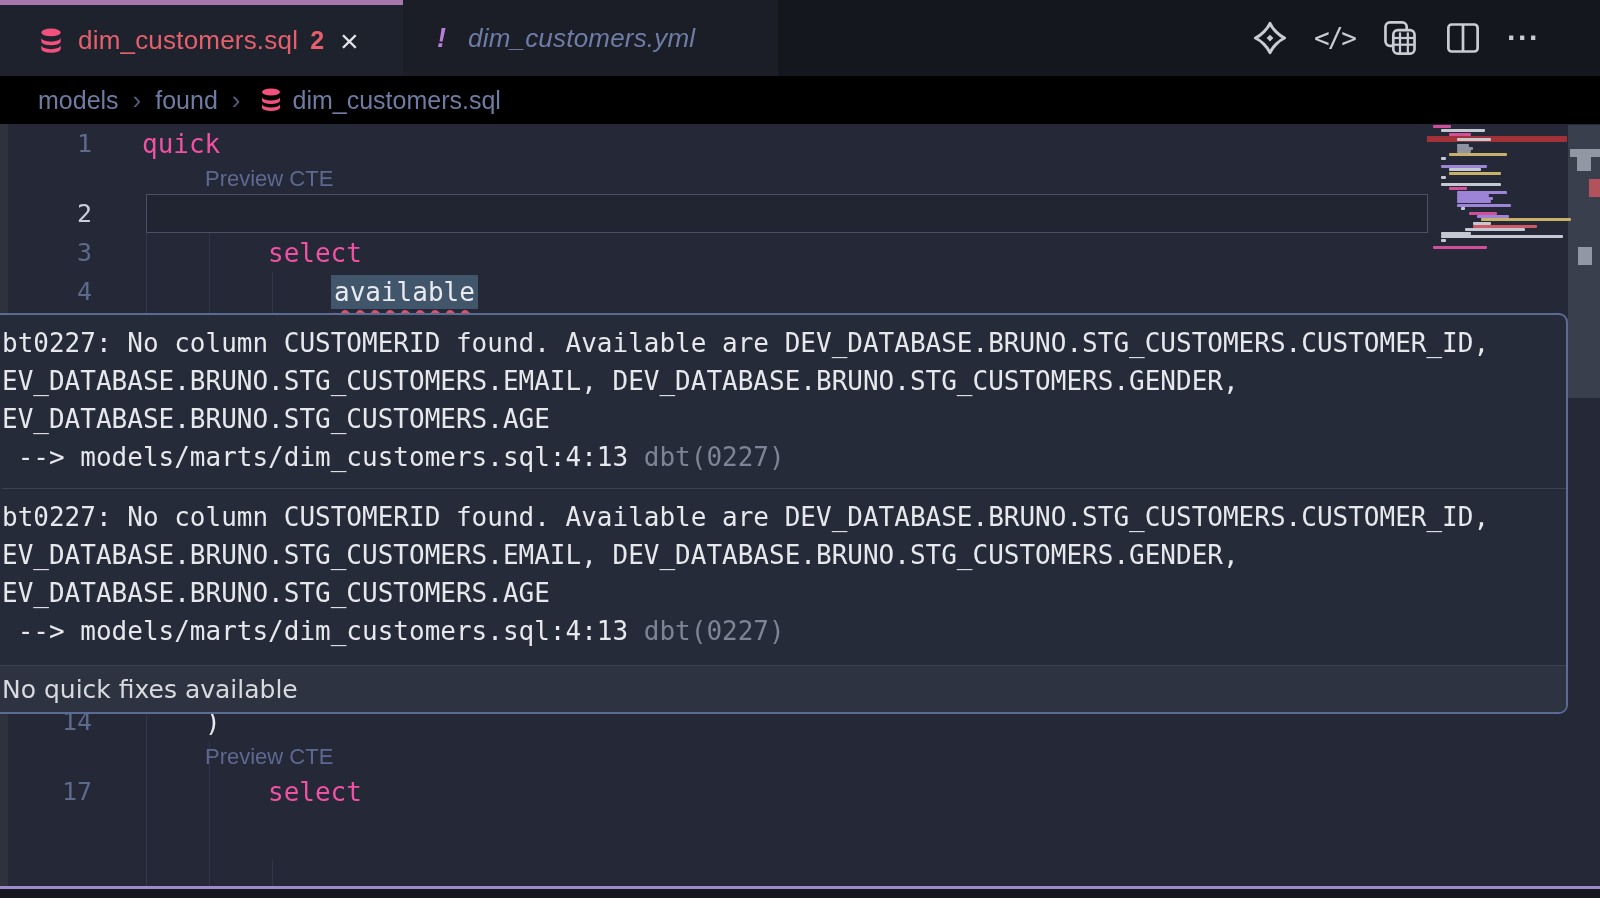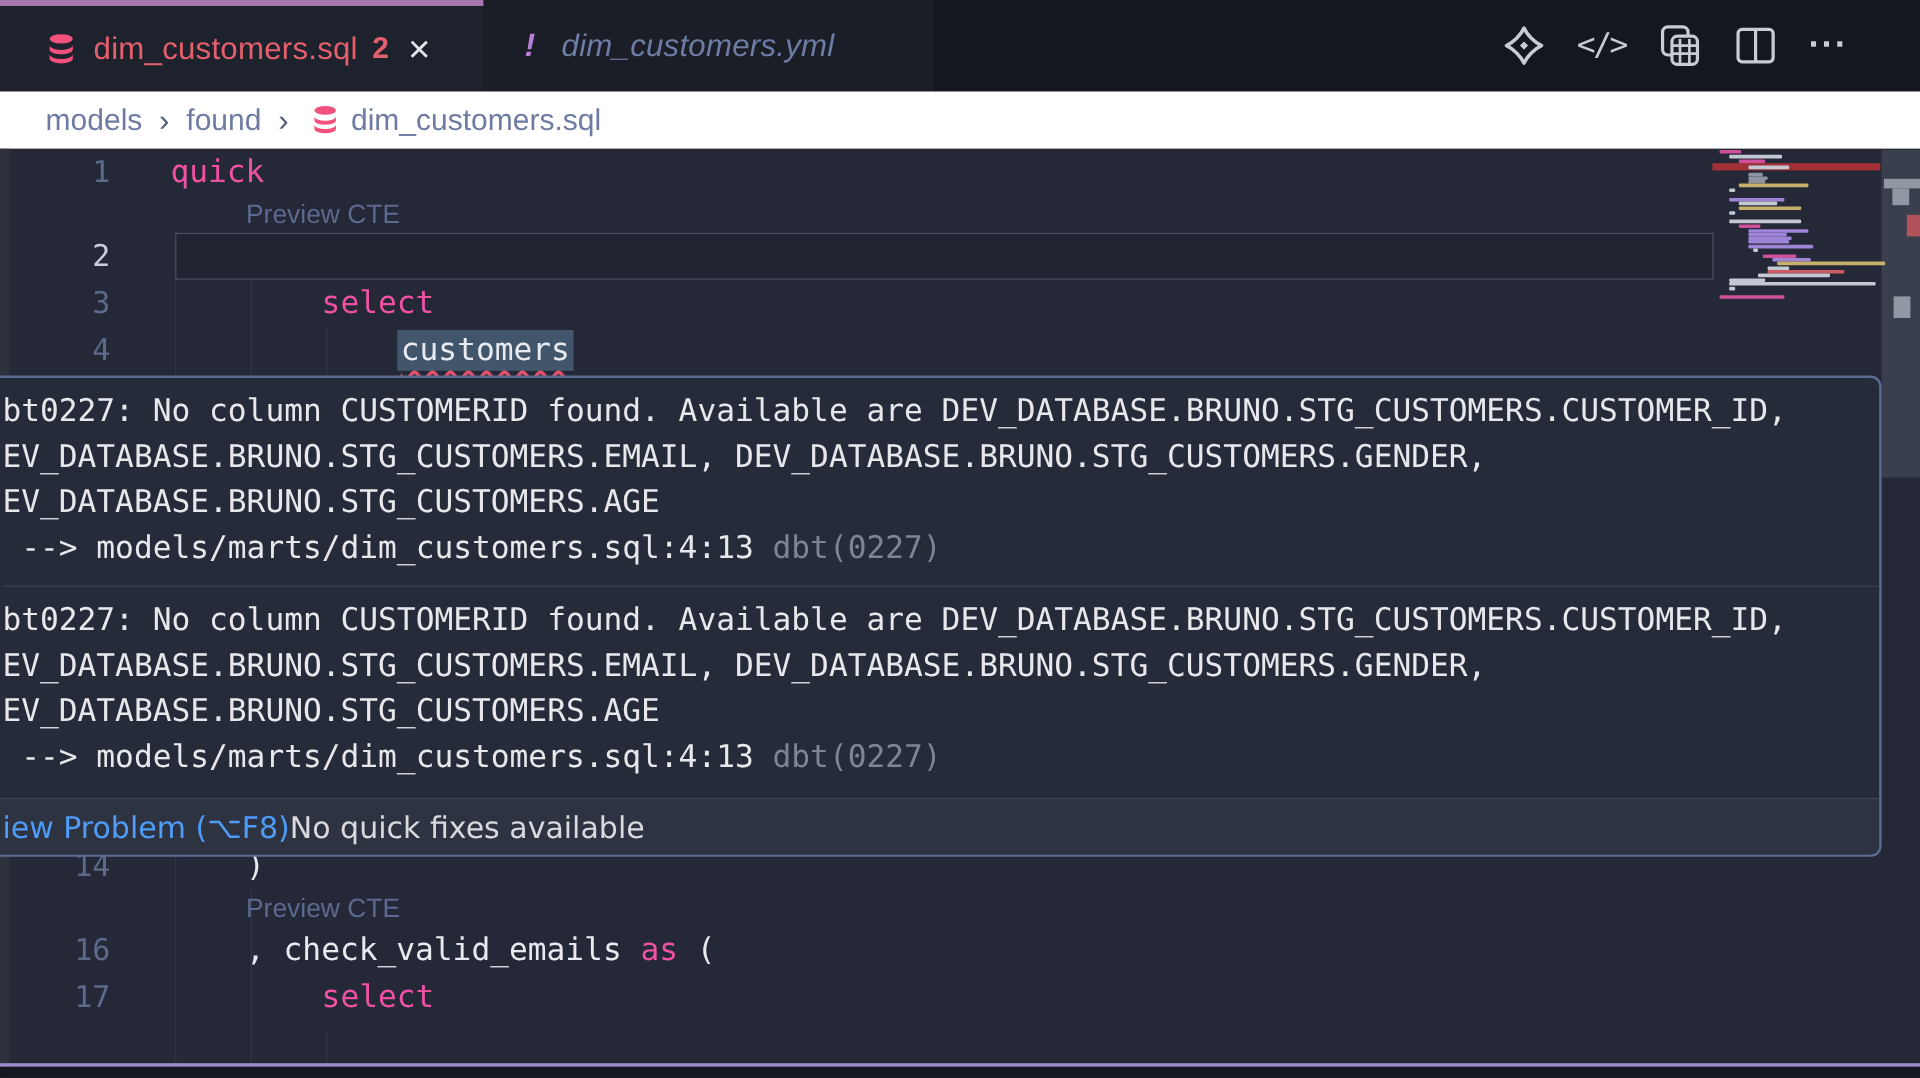--- a/index.html
+++ b/index.html
@@ -20,21 +20,21 @@
   .warn-glyph { color:#b77fd8; font-size:27px; font-weight:800; font-style:italic; }
   .tab.inactive .tab-title { color:#6e7da6; font-style:italic; margin-left:22px; }
   .db-icon { display:inline-block; }
 
   .tab-actions { position:absolute; right:60px; top:0; height:76px; display:flex; align-items:center; gap:26px; z-index:3; }
   .action-btn { color:#c9ccd3; display:flex; align-items:center; justify-content:center; height:40px; }
   .action-glyph { font-family:"DejaVu Sans Mono", monospace; font-size:26px; color:#c9ccd3; letter-spacing:-2px; }
   .action-more { font-size:30px; color:#c9ccd3; letter-spacing:1px; font-weight:700; }
 
   
-  .breadcrumb { height:48px; display:flex; align-items:center; padding-left:38px; background:#ffffff; font-size:25px; color:#6e7ca3; }
+  .breadcrumb { height:48px; display:flex; align-items:center; padding-left:38px; background:#000000; font-size:25px; color:#6e7ca3; }
   .crumb-sep { color:#525e7d; margin:0 14px; font-size:26px; }
   .crumb-file { color:#6e7ca3; margin-left:10px; }
   .breadcrumb .db-icon { margin-left:4px; }
 
   
   .editor { position:relative; height:774px; background:#242837; }
   .gutter-strip { position:absolute; left:0; top:0; bottom:0; width:8px; background:#2e323d; z-index:1; }
   .lines { position:absolute; left:0; right:0; z-index:2; }
   #top-lines { top:0; }
   #bottom-lines { top:578px; }
@@ -206,49 +206,47 @@
         <div class="ruler-mark" style="left: 1578px; top: 123px; width: 14px; height: 18px; background: rgb(146, 152, 163);"></div>
       </div>
 
     <div class="lines" id="top-lines">
         <div class="code-line"><span class="gutter">1</span><span class="code-text" style="padding-left: 0px;"><span class="tok-kw">quick</span></span></div>
         <div class="codelens-row">
           <span class="codelens">Preview CTE</span>
         </div>
         <div class="code-line current"><div class="line-box"></div><span class="gutter">2</span></div>
         <div class="code-line"><span class="gutter">3</span><span class="code-text" style="padding-left: 126px;"><span class="tok-kw">select</span></span></div>
-        <div class="code-line"><span class="gutter">4</span><span class="code-text" style="padding-left: 189px;"><span class="tok-error-sel">customers</span></span></div>
+        <div class="code-line"><span class="gutter">4</span><span class="code-text" style="padding-left: 189px;"><span class="tok-error-sel">available</span></span></div>
       </div>
     <div class="lines" id="bottom-lines">
         <div class="code-line"><span class="gutter">14</span><span class="code-text" style="padding-left: 63px;"><span class="tok-plain">)</span></span></div>
         <div class="codelens-row">
           <span class="codelens">Preview CTE</span>
         </div>
-        <div class="code-line"><span class="gutter">16</span><span class="code-text" style="padding-left: 63px;"><span class="tok-plain">, check_valid_emails </span><span class="tok-kw">as</span><span class="tok-plain"> (</span></span></div>
         <div class="code-line"><span class="gutter">17</span><span class="code-text" style="padding-left: 126px;"><span class="tok-kw">select</span></span></div>
       </div>
 
     <div class="popup">
       <div class="popup-body" id="popup-blocks">
           <div class="popup-block">
             <div class="msg-line">bt0227: No column CUSTOMERID found. Available are DEV_DATABASE.BRUNO.STG_CUSTOMERS.CUSTOMER_ID,</div>
             <div class="msg-line">EV_DATABASE.BRUNO.STG_CUSTOMERS.EMAIL, DEV_DATABASE.BRUNO.STG_CUSTOMERS.GENDER,</div>
             <div class="msg-line">EV_DATABASE.BRUNO.STG_CUSTOMERS.AGE</div>
             <div class="msg-line"><span> --&gt; models/marts/dim_customers.sql:4:13</span><span class="msg-source"> dbt(0227)</span></div>
           </div>
           <div class="popup-divider"></div>
           <div class="popup-block">
             <div class="msg-line">bt0227: No column CUSTOMERID found. Available are DEV_DATABASE.BRUNO.STG_CUSTOMERS.CUSTOMER_ID,</div>
             <div class="msg-line">EV_DATABASE.BRUNO.STG_CUSTOMERS.EMAIL, DEV_DATABASE.BRUNO.STG_CUSTOMERS.GENDER,</div>
             <div class="msg-line">EV_DATABASE.BRUNO.STG_CUSTOMERS.AGE</div>
             <div class="msg-line"><span> --&gt; models/marts/dim_customers.sql:4:13</span><span class="msg-source"> dbt(0227)</span></div>
           </div>
         </div>
       <div class="popup-status">
-        <span class="view-problem">iew Problem (⌥F8)</span>
         <span class="no-fixes">No quick fixes available</span>
       </div>
     </div>
 
     <div class="bottom-purple"></div>
     <div class="bottom-dark"></div>
   </div>
 </div>
 
 </body></html>

